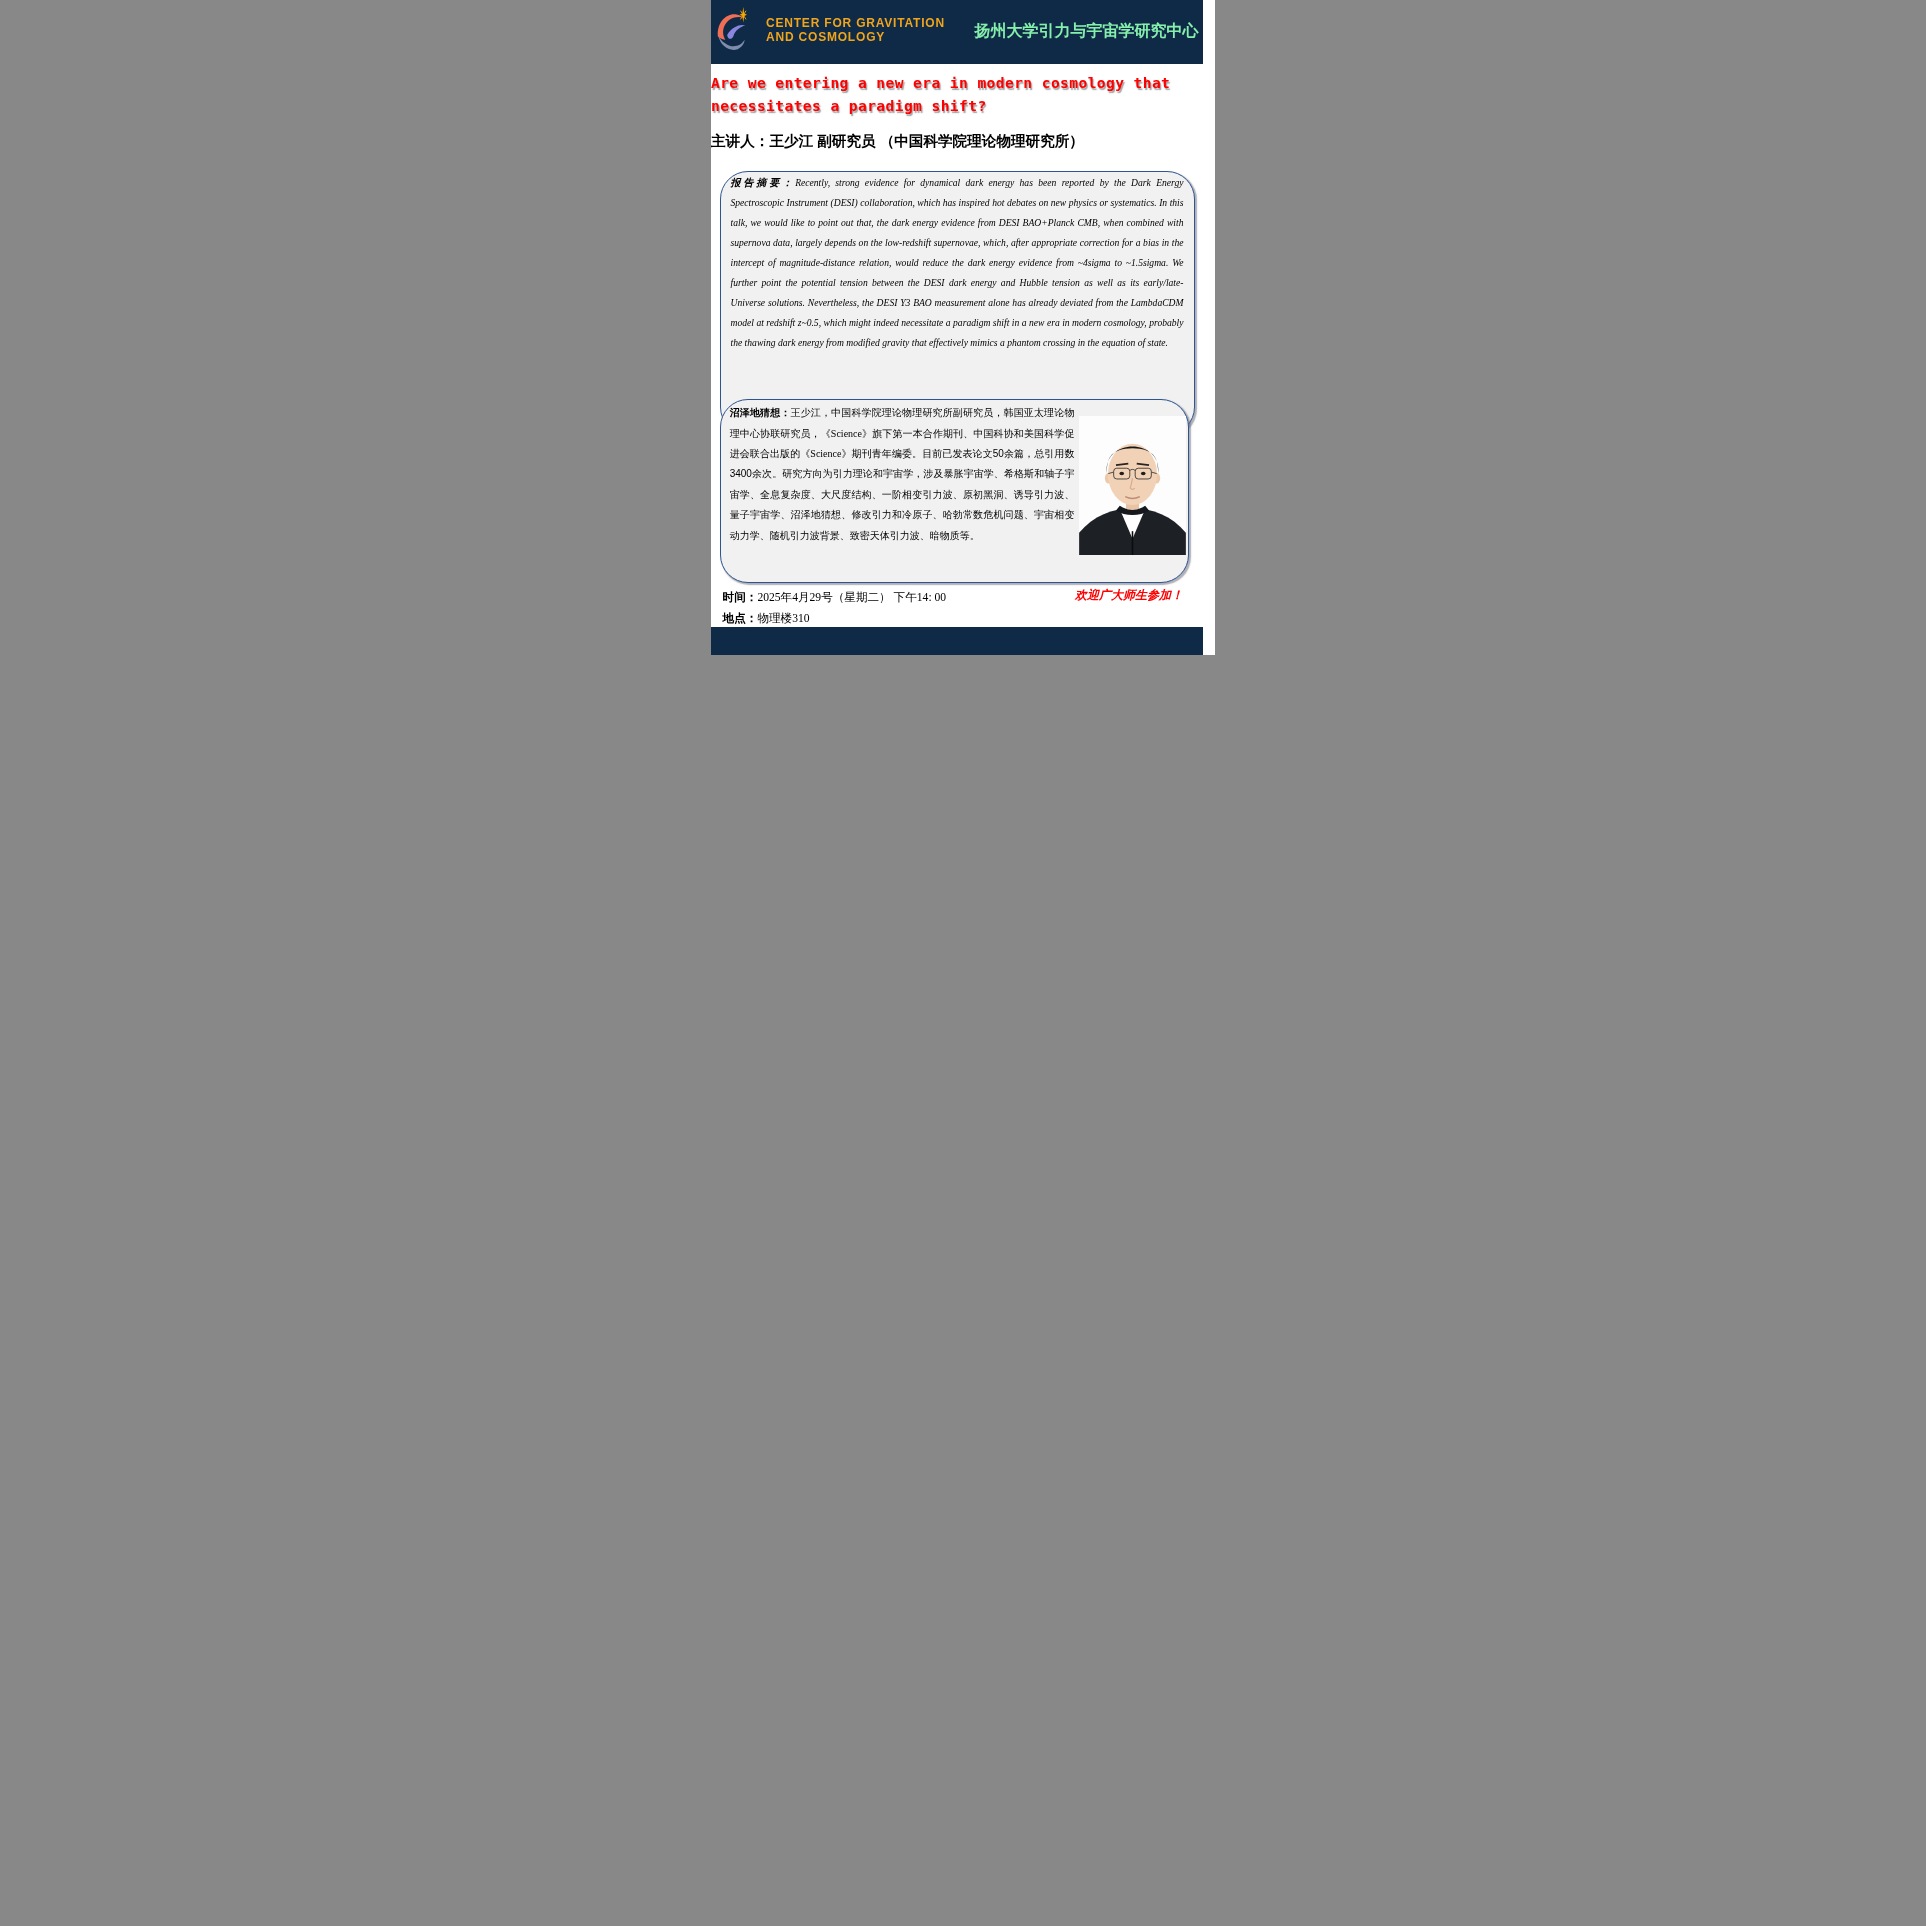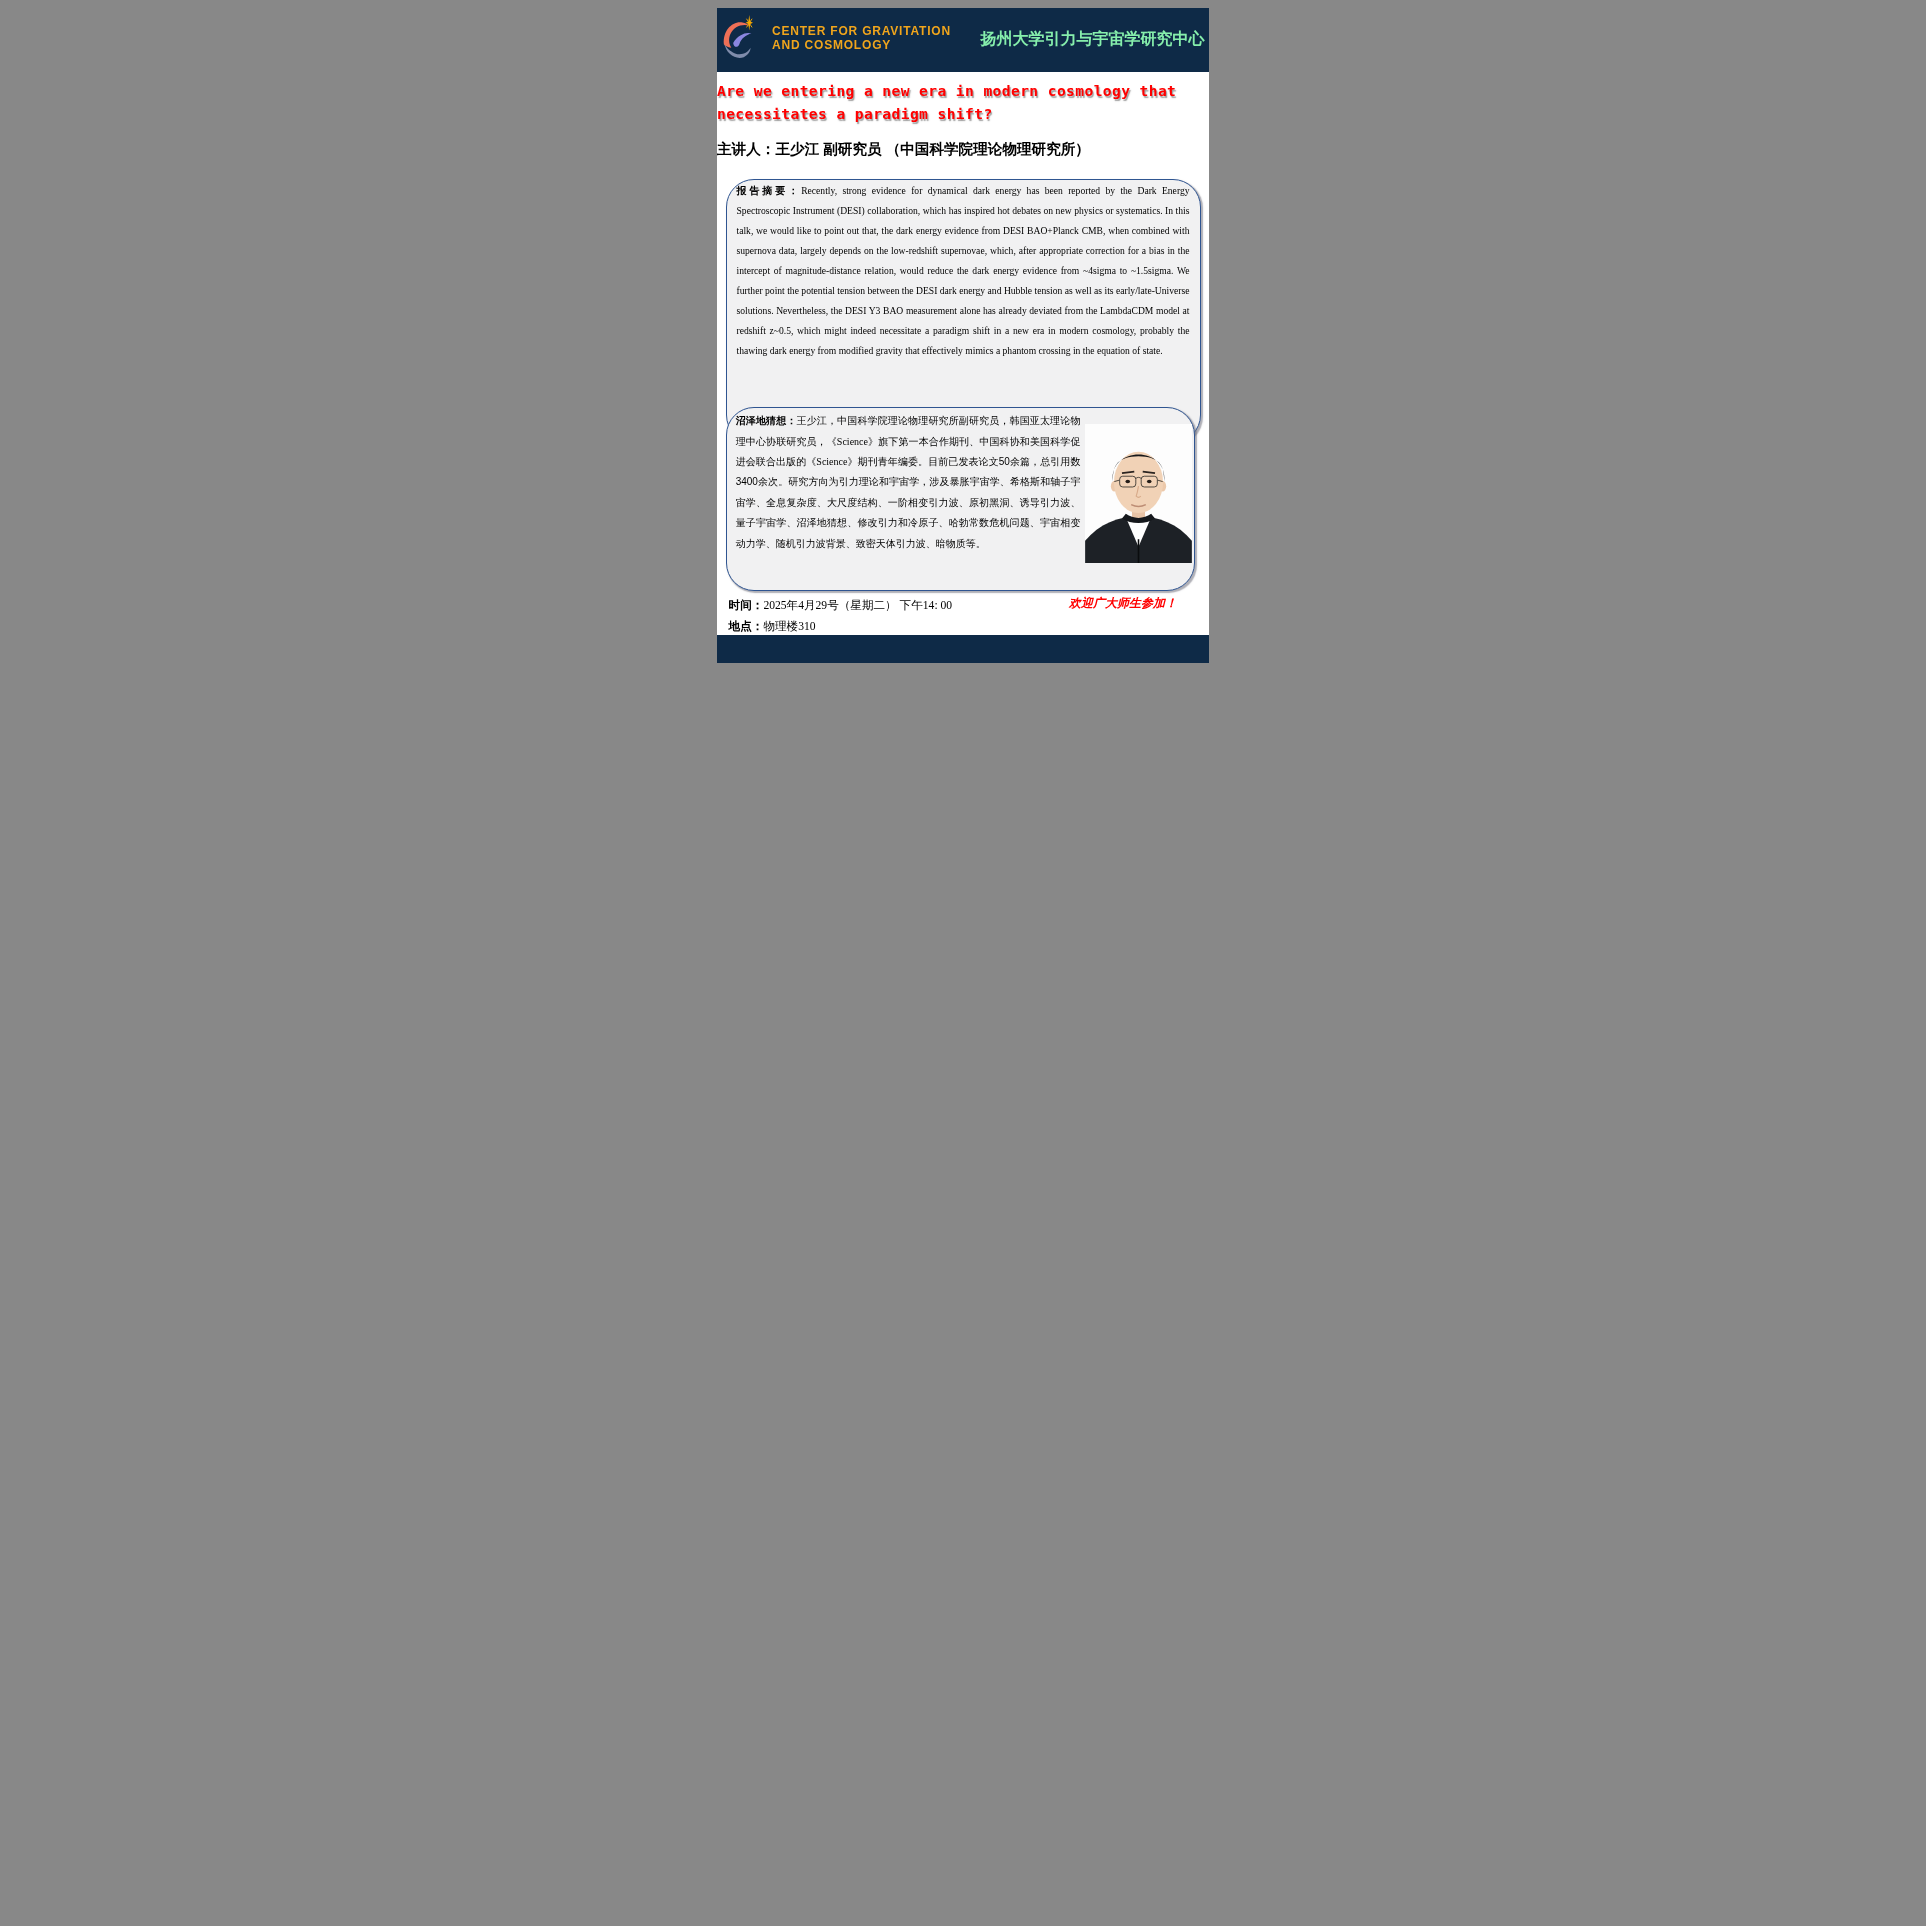--- a/index.html
+++ b/index.html
@@ -1,19 +1,20 @@
 <!DOCTYPE html>
 <html style="font-size:6.2px"><head>
 <meta charset="utf-8">
 <style>
   html,body { margin:0; padding:0; background:#888; }
   .page {
-    position:relative; width:492px; height:655px; margin:8px auto;
+    position:relative; width:492px; height:655px; margin:0 auto;
     background:#ffffff; overflow:hidden;
     font-family:"Liberation Sans", sans-serif;
+    padding-left:12px;
   }
   
   .header {
     position:absolute; left:0; top:0; width:492px; height:64px;
     background:#0e2a47;
   }
   .logo { position:absolute; left:4.6px; top:4.6px; width:31px; height:53px; }
   .title-en {
     position:absolute; left:55px; top:17px;
     color:#f0a51c; font-weight:bold; font-size:12px; line-height:13.5px;
@@ -38,21 +39,21 @@
     position:absolute; left:0; top:133px; width:492px;
     text-align:left; color:#000; font-weight:bold;
     font-size:14.6px; line-height:17.7px; white-space:nowrap;
   }
   
   .round-box {
     position:absolute; left:8.5px; box-sizing:border-box;
     background:#f1f1f2; border:1.2px solid #2f5591; border-radius:28px;
     box-shadow:1.2px 1.9px 1.2px rgba(95,95,110,0.5);
   }
-  .abstract-box { top:171px; width:475px; height:264px; }
+  .abstract-box { top:171px; width:475px; height:264px;font-style:italic; }
   .bio-box      { top:399px; width:469px; height:184px; }
   .abstract-text {
     margin:0; padding:1.2px 10px 0 10px;
     font-family:"Liberation Serif", serif;
     font-size:9.6px; line-height:20px; color:#000;
     text-align:justify;
   }
   .cn-label { font-family:"Liberation Sans", sans-serif; font-weight:bold; font-size:10px; }
   .bio-text {
     margin:0; padding:3.1px 9.2px 0 9.2px;

